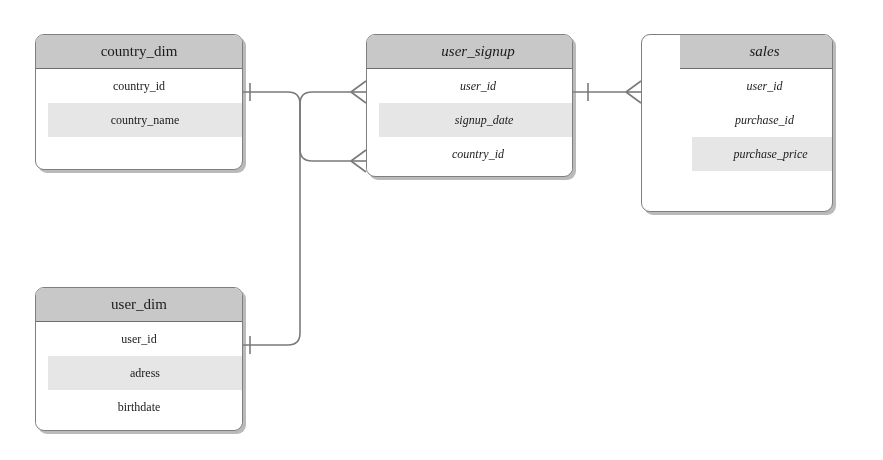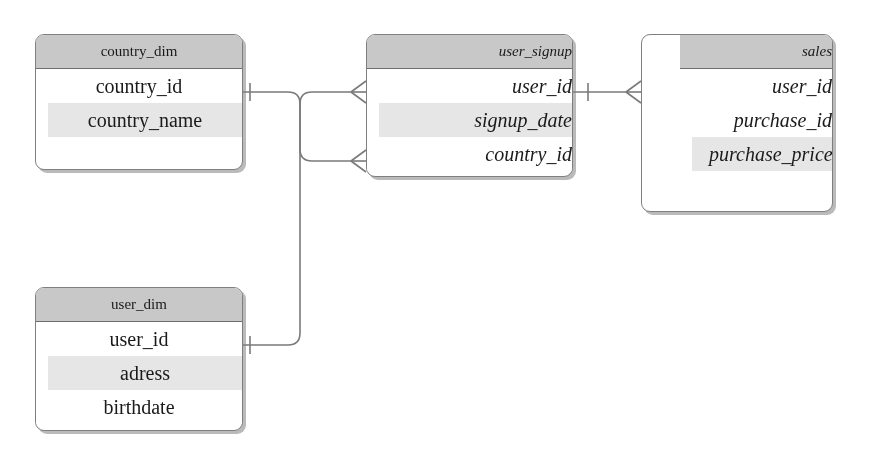--- a/index.html
+++ b/index.html
@@ -44,40 +44,40 @@
     border-bottom: 1px solid #6e6e6e;
     font-size: 15px;
     color: #1a1a1a;
     white-space: nowrap;
     overflow: hidden;
   }
   .attr {
     box-sizing: border-box;
     height: 34px;
     line-height: 34px;
-    font-size: 20px;
+    font-size: 12px;
     color: #1a1a1a;
     white-space: nowrap;
     overflow: hidden;
     background: #ffffff;
   }
   .attr.shaded {
     background: #e6e6e6;
     margin-left: 12px;
   }
   
   .style-center .entity-header,
   .style-center .attr {
     text-align: center;
     font-style: normal;
   }
   
   .style-italic .entity-header,
   .style-italic .attr {
-    text-align: right;
+    text-align: center;
     font-style: italic;
     padding-left: 17px;
   }
 </style>
 </head>
 <body>
 
 <div id="canvas">
 
   <svg id="connectors" viewBox="0 0 883 460" width="883" height="460">

